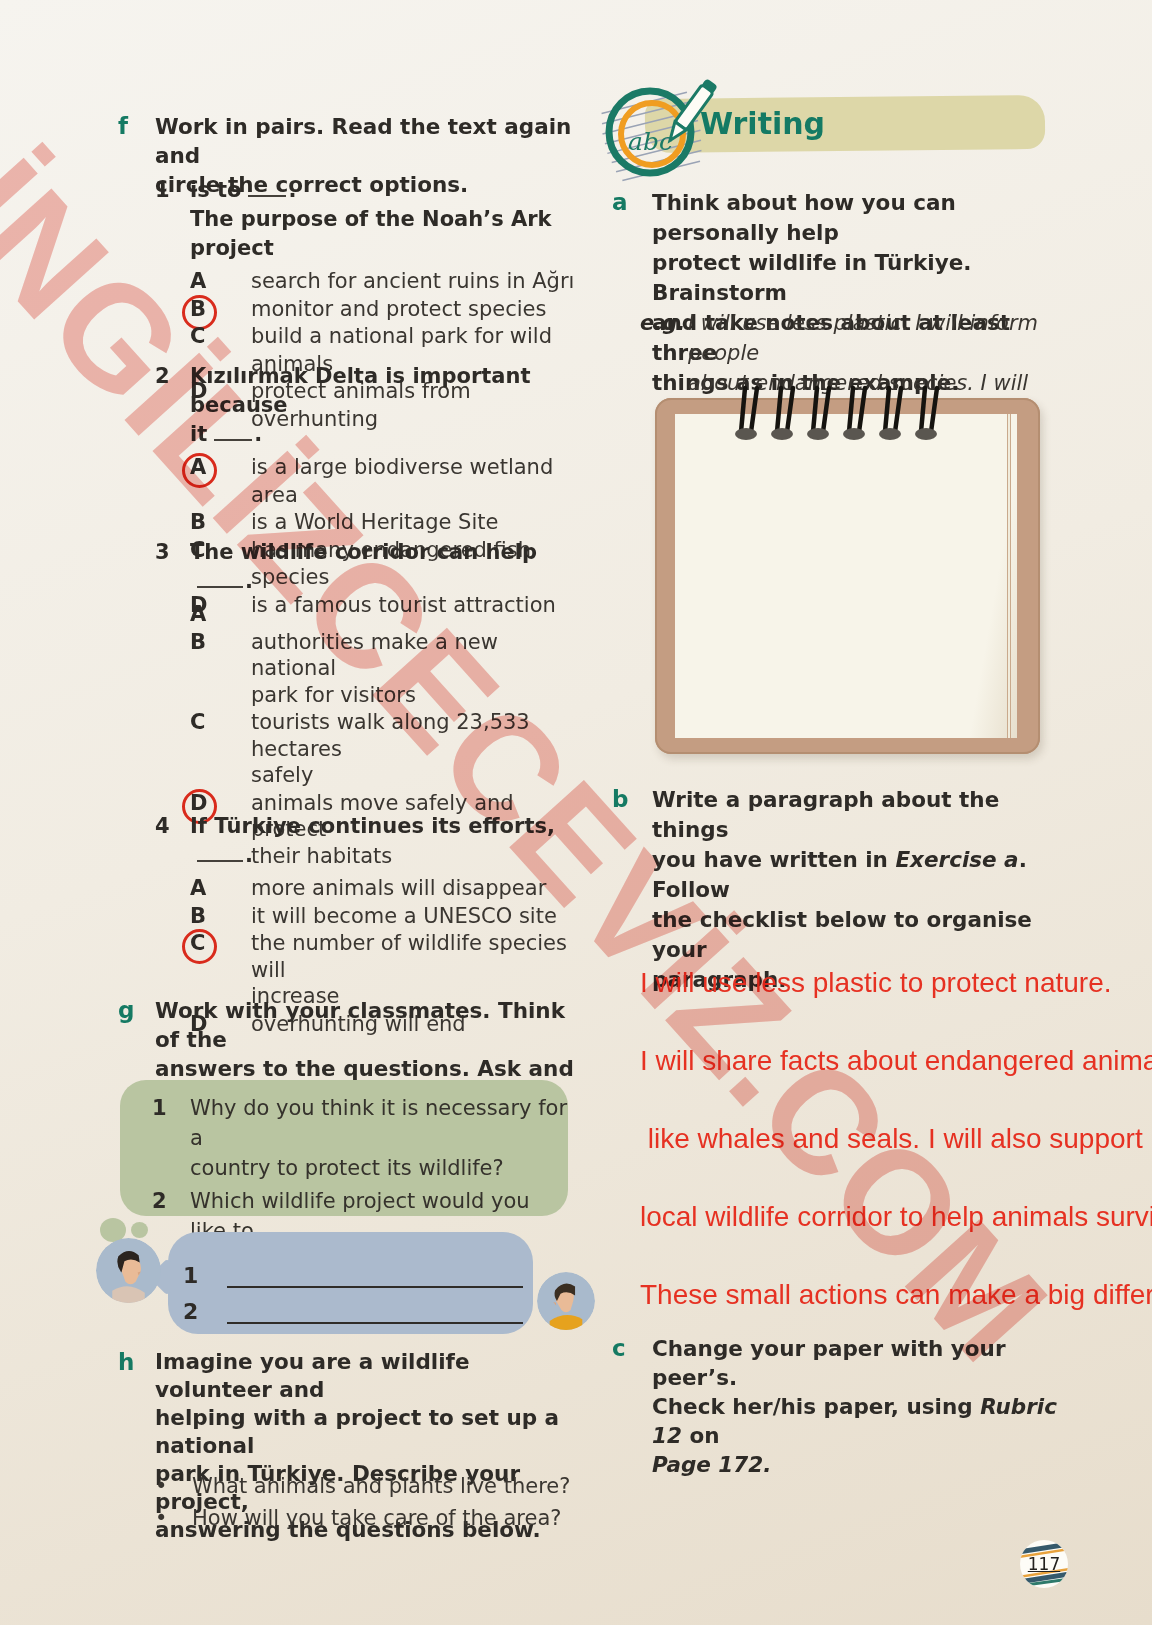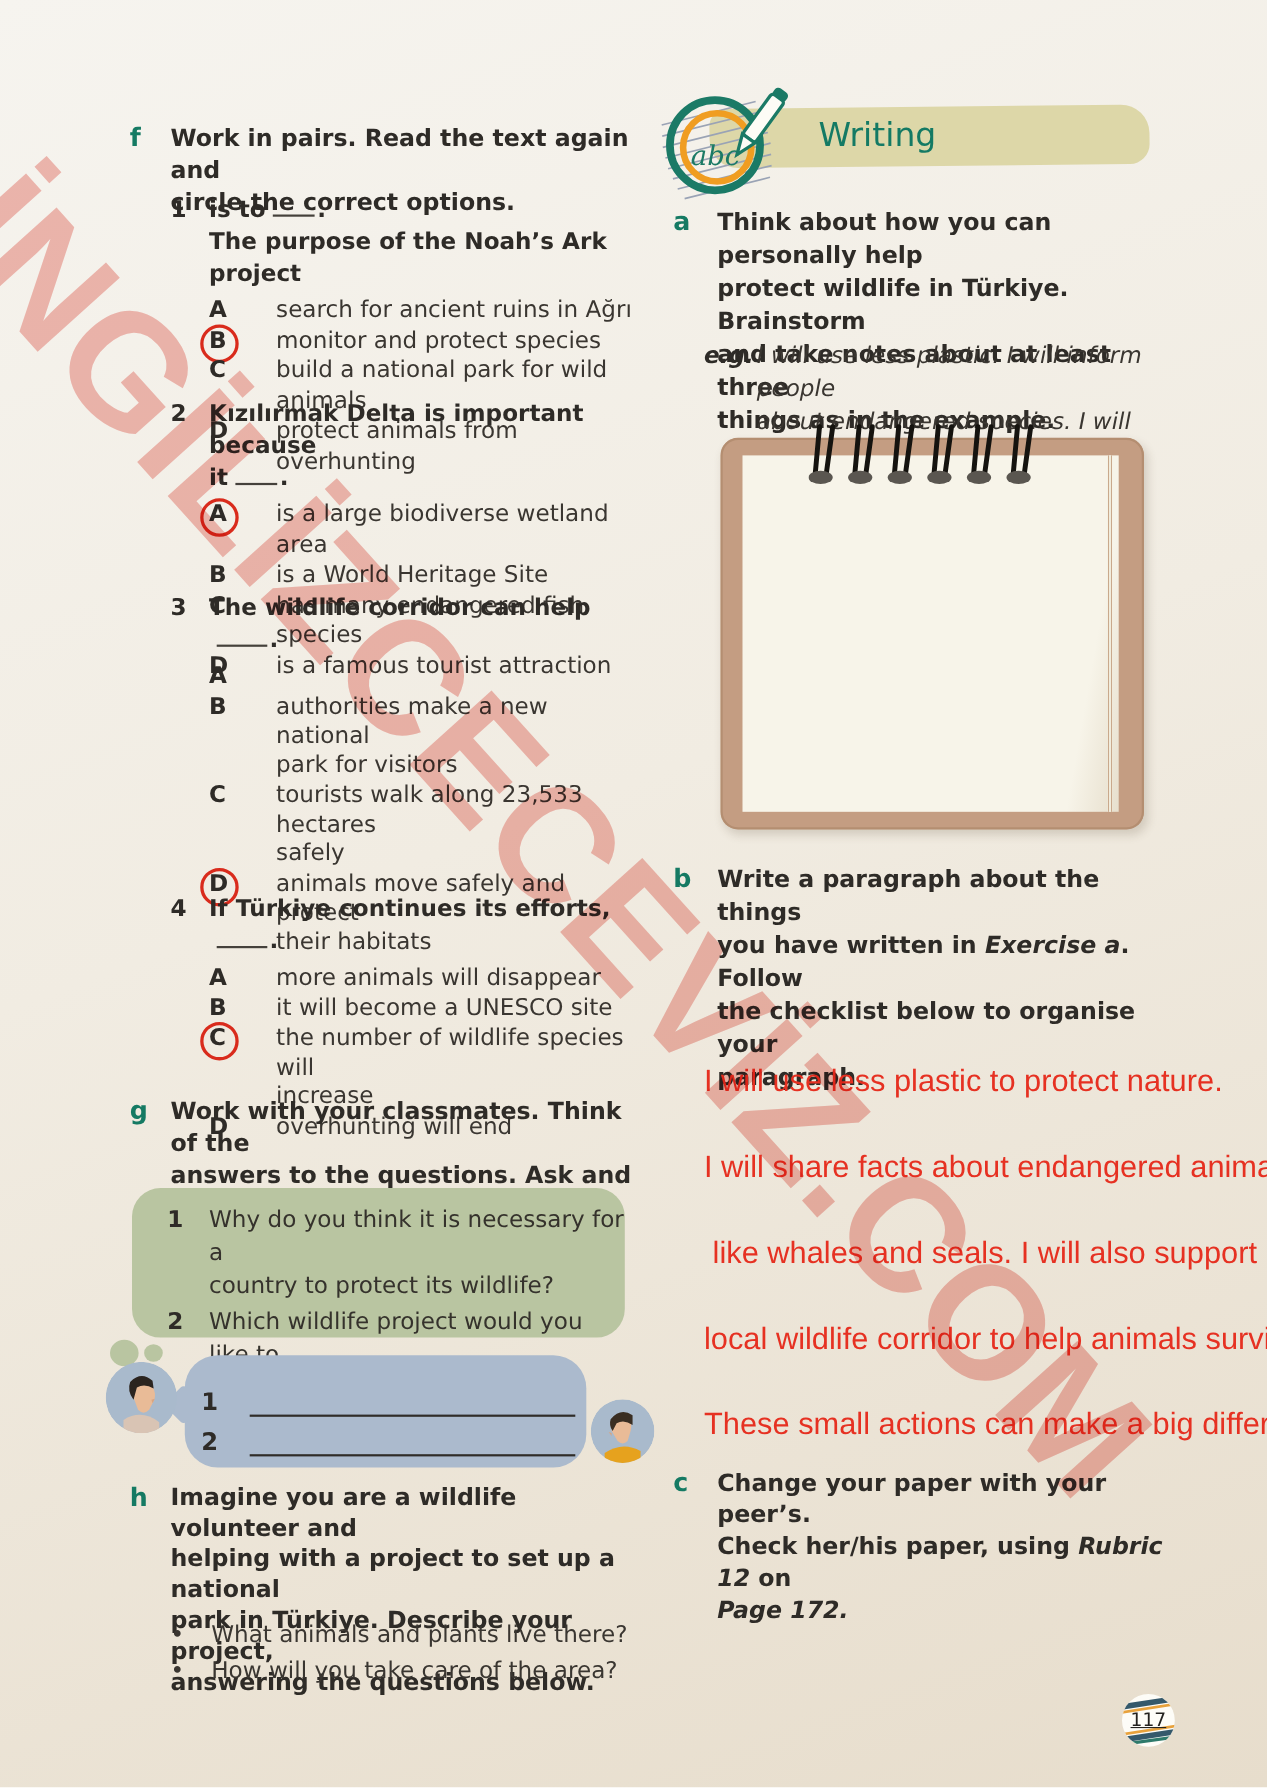--- a/index.html
+++ b/index.html
@@ -42,21 +42,21 @@
   .bb-row{display:flex;align-items:flex-end;height:36px;}
   .bb-num{width:30px;font-weight:700;font-size:22px;color:#2e2b27;}
   .bb-line{width:296px;border-bottom:2px solid #2f2c28;height:24px;margin-left:14px;}
   .avatar{position:absolute;border-radius:50%;overflow:hidden;z-index:5;}
   
   .bullet-row{display:flex;font-size:21px;line-height:32px;color:#3a3631;}
   .bullet-dot{width:37px;flex:none;text-align:left;}
   
   .banner{position:absolute;left:645px;top:97px;width:400px;height:54px;background:#ddd7a8;
     border-radius:16px 26px 18px 26px;transform:rotate(-.6deg);}
-  .writing-title{position:absolute;left:744px;top:106px;font-size:30px;font-weight:400;color:#147a64;z-index:4;}
+  .writing-title{position:absolute;left:700px;top:106px;font-size:30px;font-weight:700;color:#147a64;z-index:4;}
   .w-icon{position:absolute;left:596px;top:74px;z-index:3;}
   .ex-italic{font-style:italic;font-size:21px;line-height:30px;color:#3a3631;}
   .eg-label{font-weight:700;font-style:italic;width:48px;flex:none;font-size:21px;line-height:30px;color:#2e2b27;}
   .notebook{position:absolute;left:655px;top:398px;width:385px;height:356px;background:#c49d82;
     border-radius:16px;box-shadow:inset 0 0 0 2px #b48e71, 3px 5px 9px rgba(80,60,40,.18);}
   .paper{position:absolute;left:20px;top:16px;width:342px;height:324px;
     background:linear-gradient(100deg,#f7f4e9 88%,#e7dfcd 100%);}
   .paper::after{content:"";position:absolute;right:6px;top:0;width:4px;height:100%;
     background:repeating-linear-gradient(90deg,#c9a98c 0 1px,#f1ecdc 1px 3px);}
   .rings{position:absolute;left:80px;top:-14px;}

